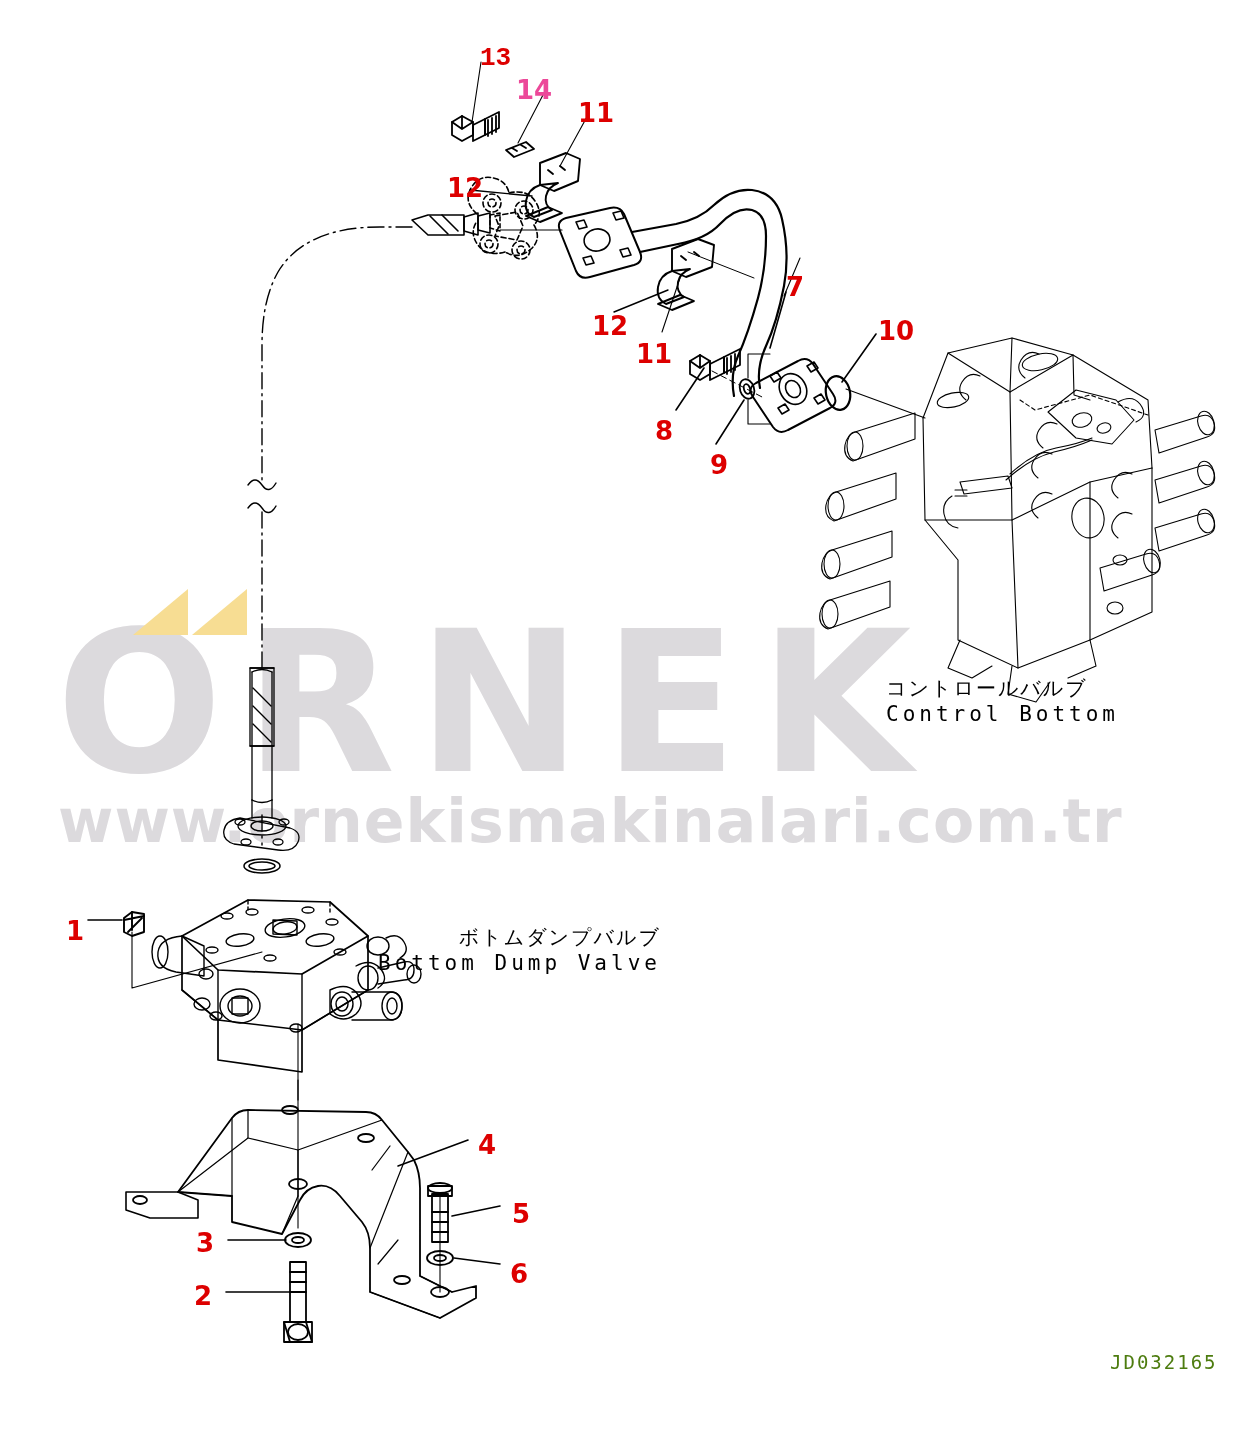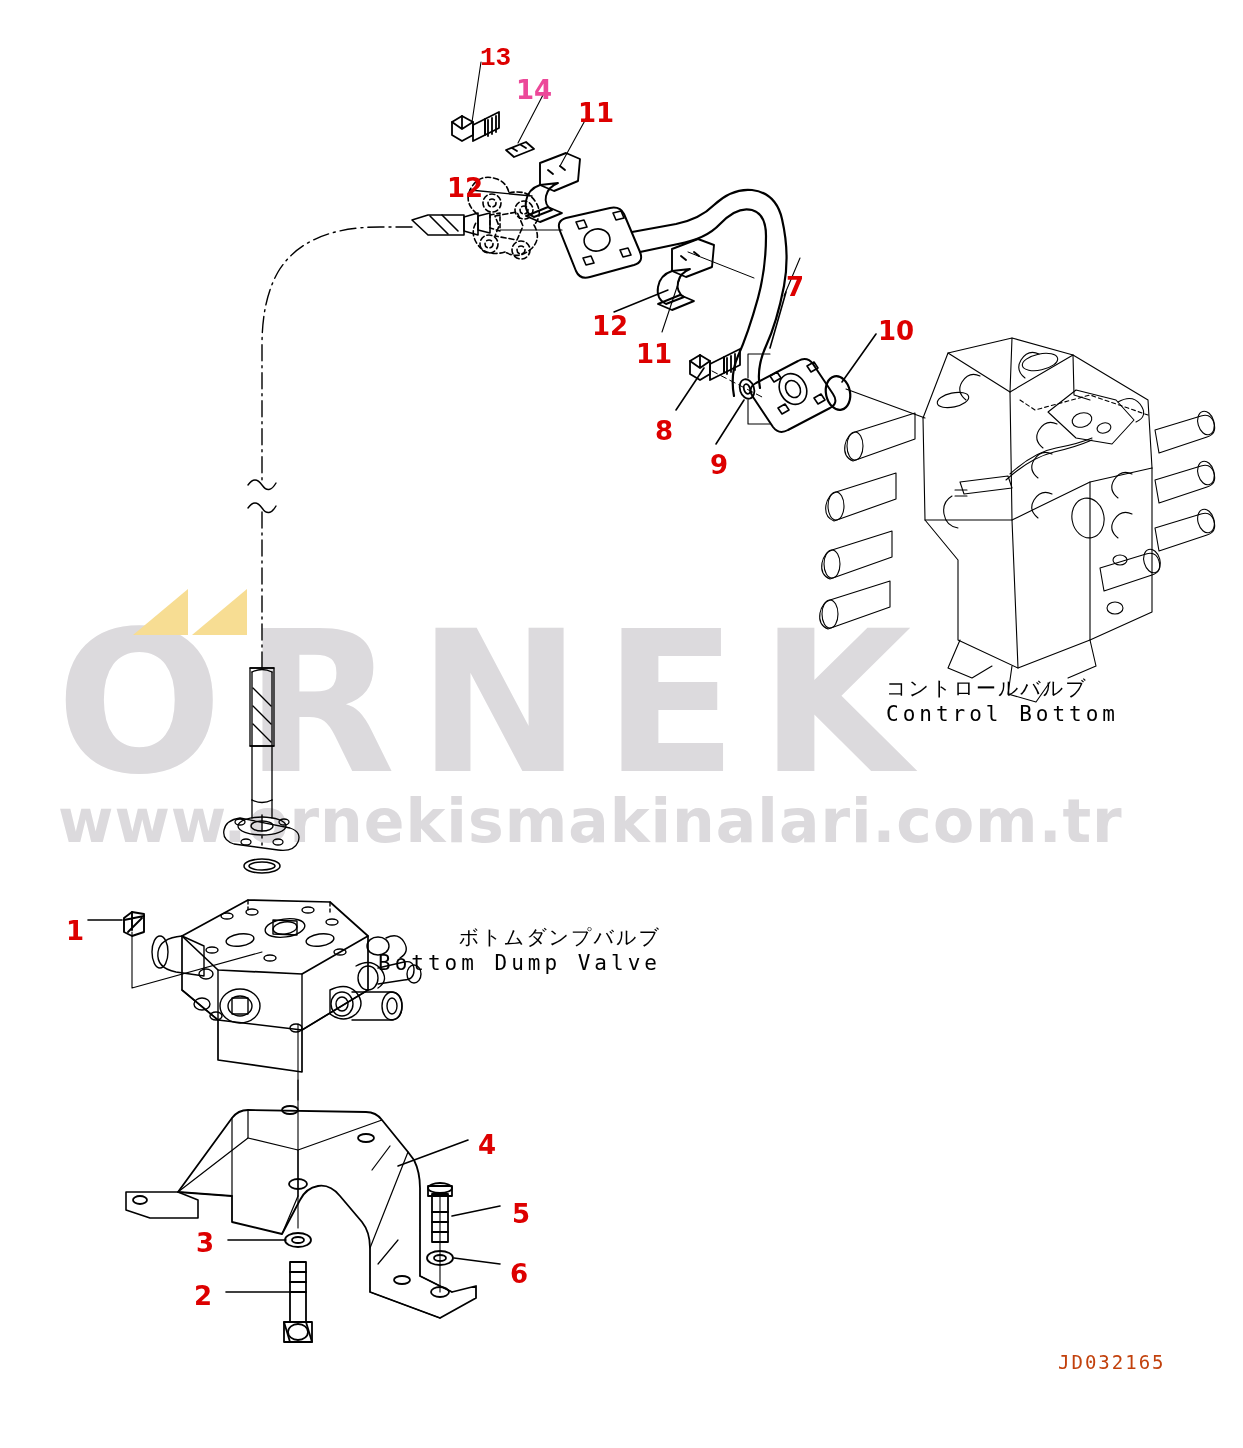--- a/index.html
+++ b/index.html
@@ -42,23 +42,23 @@
   }
   
   .caption{
     position:absolute;color:#000;white-space:nowrap;
     font-family:"DejaVu Sans Mono", monospace;
     line-height:1.25;
   }
   .cap-jp{font-size:20px;letter-spacing:2px;}
   .cap-en{font-size:21px;letter-spacing:4px;}
   #code{
-    position:absolute;left:1058px;top:1351px;
+    position:absolute;left:1110px;top:1351px;
     font-family:"DejaVu Sans Mono", monospace;
-    font-size:19px;letter-spacing:2px;color:#c2410c;white-space:nowrap;
+    font-size:19px;letter-spacing:2px;color:#4d7c0f;white-space:nowrap;
   }
 </style>
 </head>
 <body>
 
 <div id="sheet">
 
   <div class="wm" id="wm-ornek" style="color: rgb(220, 218, 221);">ORNEK</div>
   <div class="wm-tri" style="left: 133px; top: 589px; border-bottom-color: rgb(247, 221, 147);"></div>
   <div class="wm-tri" style="left: 192px; top: 589px; border-bottom-color: rgb(247, 221, 147);"></div>

